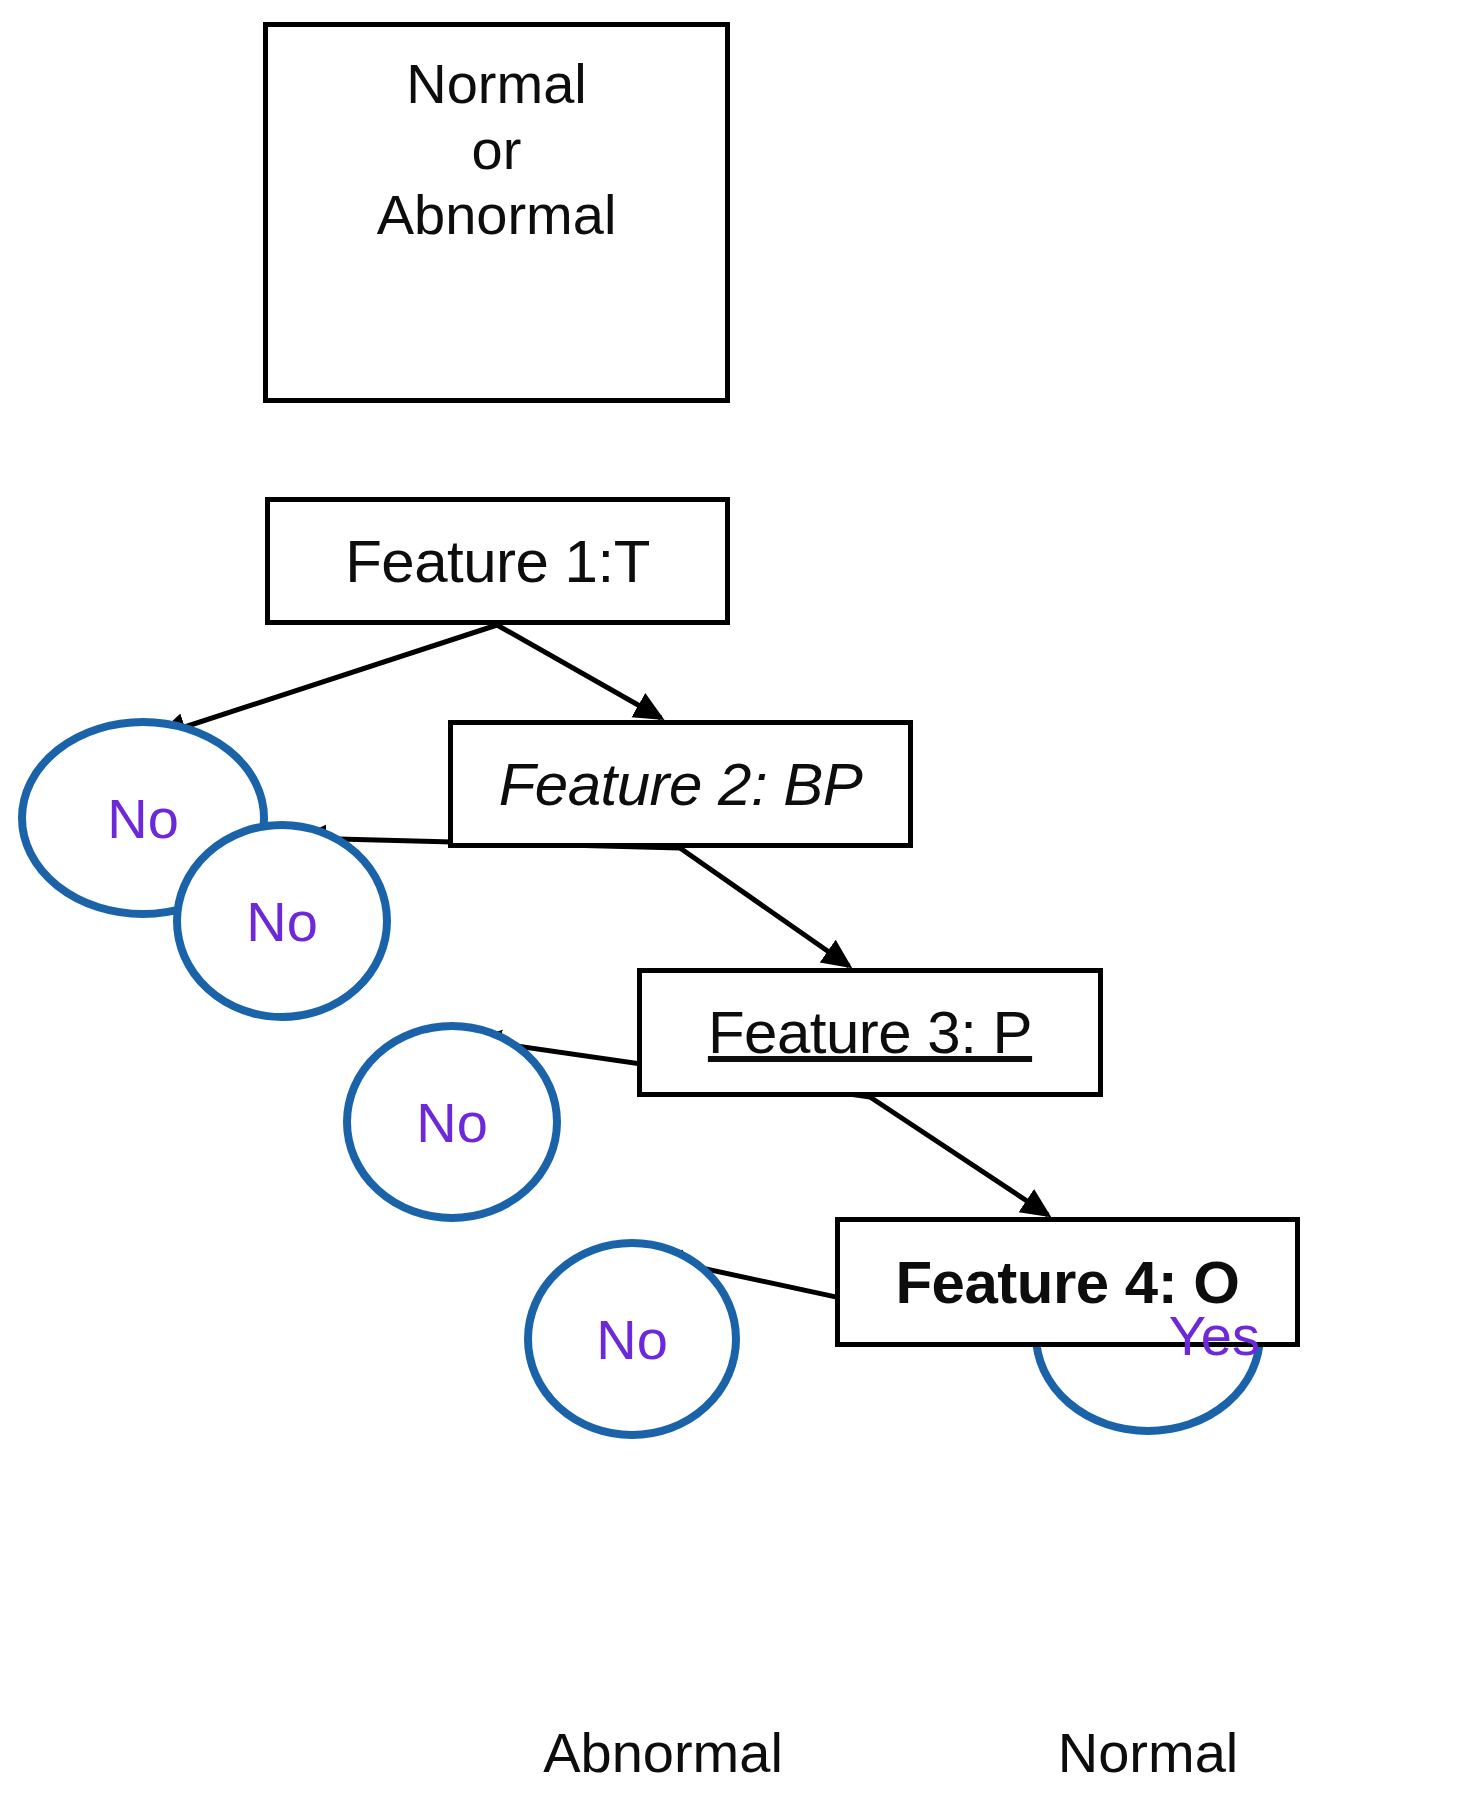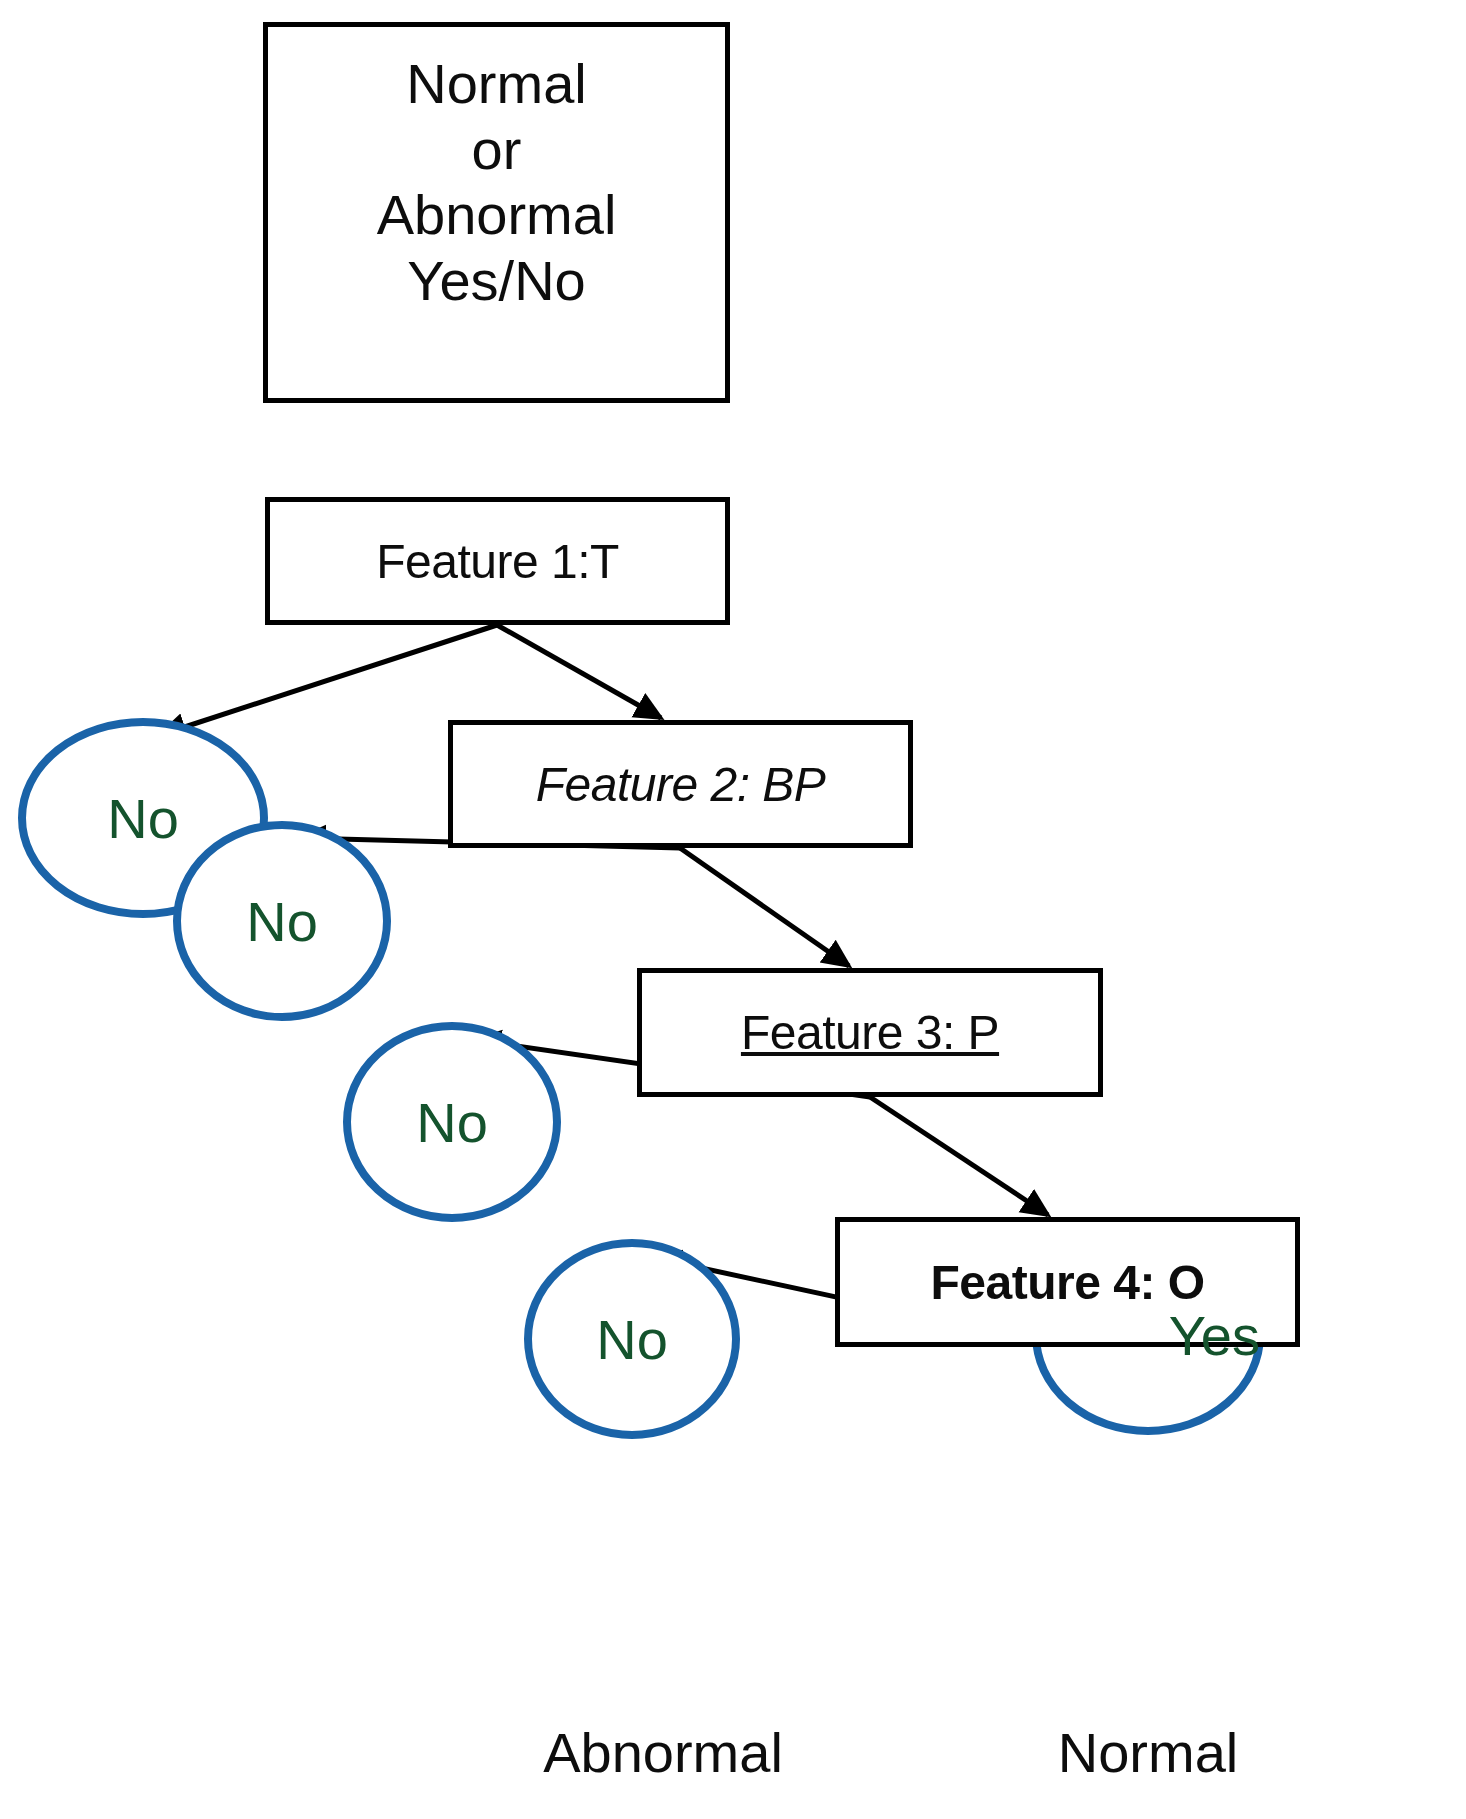--- a/index.html
+++ b/index.html
@@ -28,21 +28,21 @@
   .node-box {
     position: absolute;
     box-sizing: border-box;
     border: 5px solid #000000;
     background: #ffffff;
     display: flex;
     align-items: center;
     justify-content: center;
     color: #0d0d0d;
     font-family: "Liberation Sans", sans-serif;
-    font-size: 48px;
+    font-size: 60px;
     font-weight: 400;
     letter-spacing: -0.5px;
     white-space: nowrap;
   }
   .legend-box {
     position: absolute;
     box-sizing: border-box;
     border: 5px solid #000000;
     background: #ffffff;
     display: flex;
@@ -53,21 +53,21 @@
     color: #0d0d0d;
     font-size: 56px;
     line-height: 1.17;
     white-space: nowrap;
   }
   .leaf-label {
     position: absolute;
     display: flex;
     align-items: center;
     justify-content: center;
-    color: #14532d;
+    color: #6d28d9;
     font-size: 56px;
     white-space: nowrap;
     pointer-events: none;
   }
   .bottom-label {
     position: absolute;
     color: #0d0d0d;
     font-size: 56px;
     white-space: nowrap;
     text-align: center;
@@ -107,21 +107,20 @@
     <ellipse cx="282" cy="921" rx="105" ry="96" fill="#ffffff" stroke="#1A63A8" stroke-width="8"></ellipse>
     <ellipse cx="452" cy="1122" rx="105" ry="96" fill="#ffffff" stroke="#1A63A8" stroke-width="8"></ellipse>
     <ellipse cx="632" cy="1339" rx="104" ry="96" fill="#ffffff" stroke="#1A63A8" stroke-width="8"></ellipse>
     <ellipse cx="1148" cy="1335" rx="112" ry="96" fill="#ffffff" stroke="#1A63A8" stroke-width="8"></ellipse>
   </svg>
 
   <div class="legend-box" style="left:263px; top:22px; width:467px; height:381px;">
     <span>Normal</span>
     <span>or</span>
     <span>Abnormal</span>
-    <span>Yes/No</span>
   </div>
 
   <div class="node-box" style="left:265px; top:497px; width:465px; height:128px;">
     <span>Feature 1:T</span>
   </div>
 
   <div class="node-box" style="left:448px; top:720px; width:465px; height:128px;font-style:italic;">
     <span>Feature 2: BP</span>
   </div>
 

